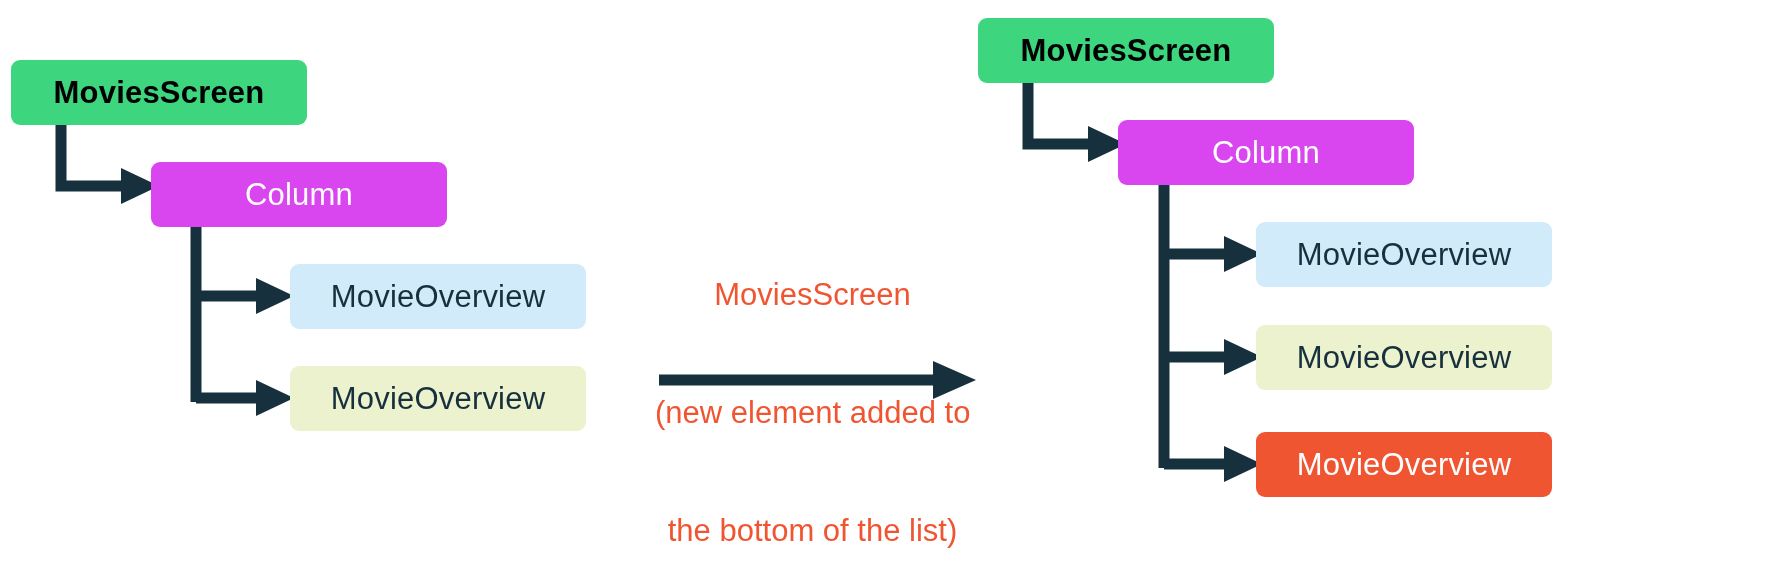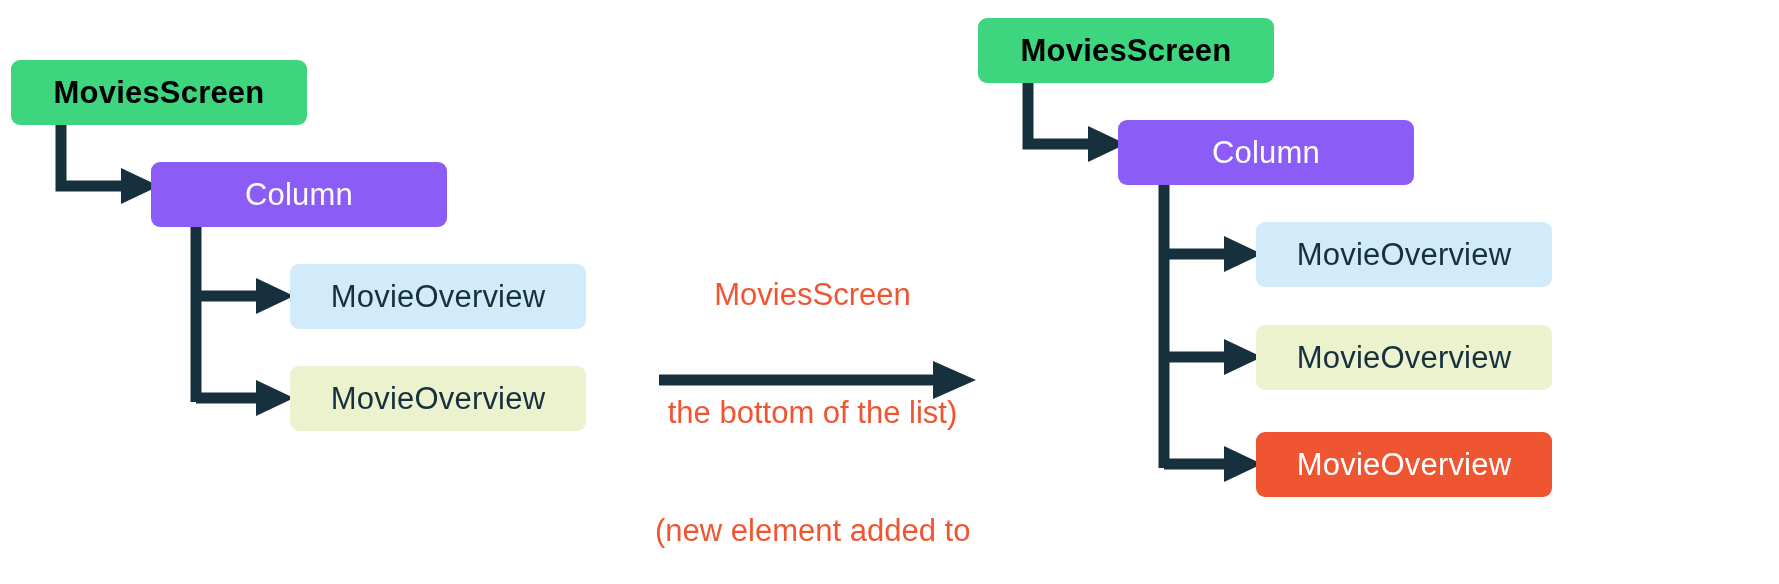--- a/index.html
+++ b/index.html
@@ -22,21 +22,21 @@
     display: flex;
     align-items: center;
     justify-content: center;
     box-sizing: border-box;
     border-radius: 9px;
     font-size: 31px;
     letter-spacing: 0.2px;
     white-space: nowrap;
   }
   .node-green  { background: #3DD67F; color: #000000; font-weight: bold; }
-  .node-blue   { background: #8b5cf6; color: #ffffff; }
+  .node-blue   { background: #d946ef; color: #ffffff; }
   .node-lblue  { background: #D1EBFB; color: #17303D; }
   .node-lgreen { background: #EDF2CE; color: #17303D; }
   .node-orange { background: #F05532; color: #ffffff; }
 
   .connector {
     position: absolute;
     overflow: visible;
   }
   .transition-label {
     position: absolute;
@@ -77,22 +77,22 @@
   <div class="node node-lblue" style="left:290px; top:264px; width:296px; height:65px;">
     <span>MovieOverview</span>
   </div>
 
   <div class="node node-lgreen" style="left:290px; top:366px; width:296px; height:65px;">
     <span>MovieOverview</span>
   </div>
 
   <div class="transition-label" style="left:655px; top:196px; width:315px;">
     <span>MoviesScreen</span>
+    <span>(new element added to</span>
     <span>the bottom of the list)</span>
-    <span>(new element added to</span>
   </div>
 
   <svg class="connector" style="left:655px; top:358px; width:325px; height:44px;" viewBox="0 0 325 44">
     <path d="M4,22 L285,22" stroke="#17303D" stroke-width="11" fill="none"></path>
     <polygon points="278,3 321,22 278,41" fill="#17303D"></polygon>
   </svg>
 
   <div class="node node-green" style="left:978px; top:18px; width:296px; height:65px;">
     <span>MoviesScreen</span>
   </div>

